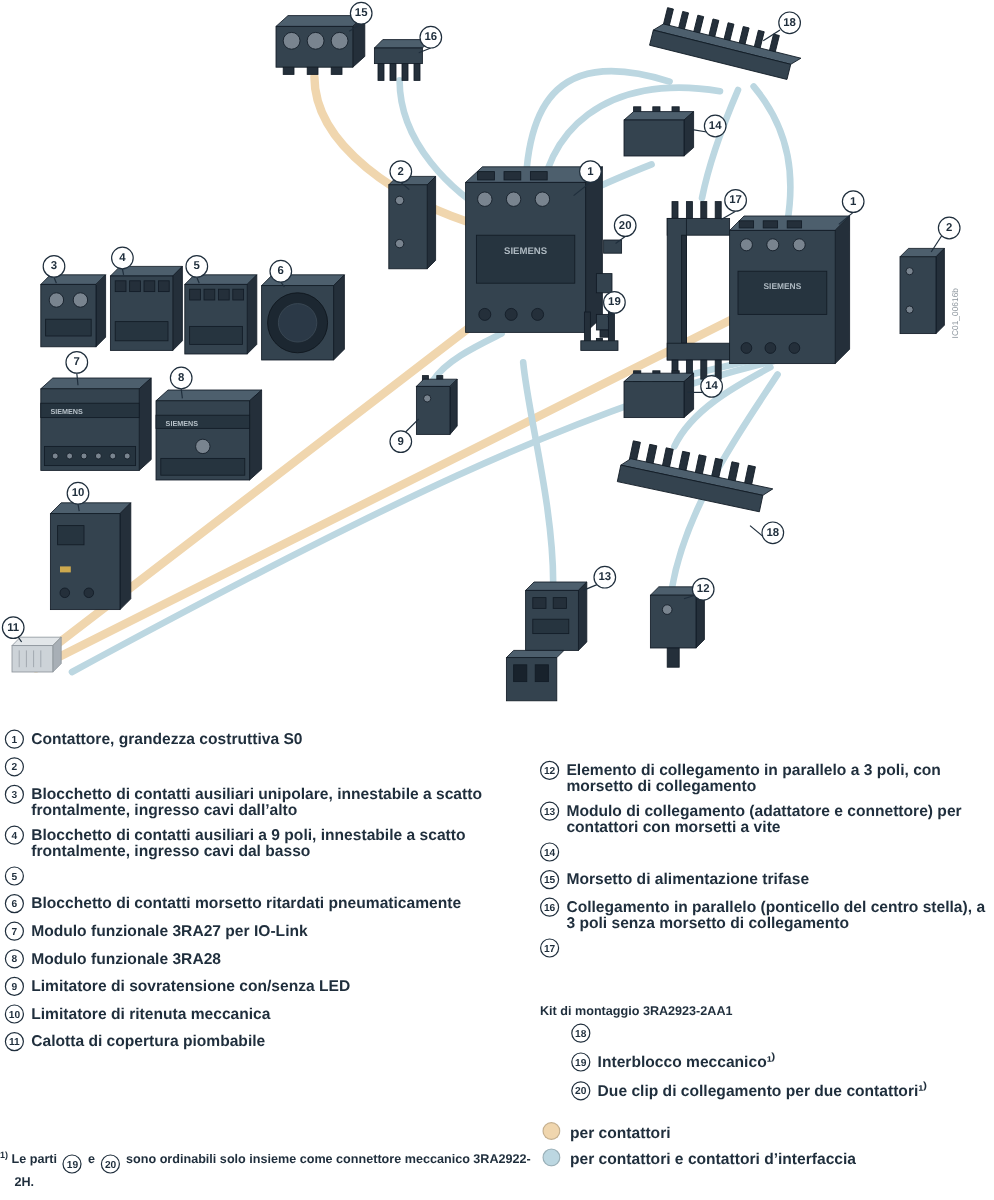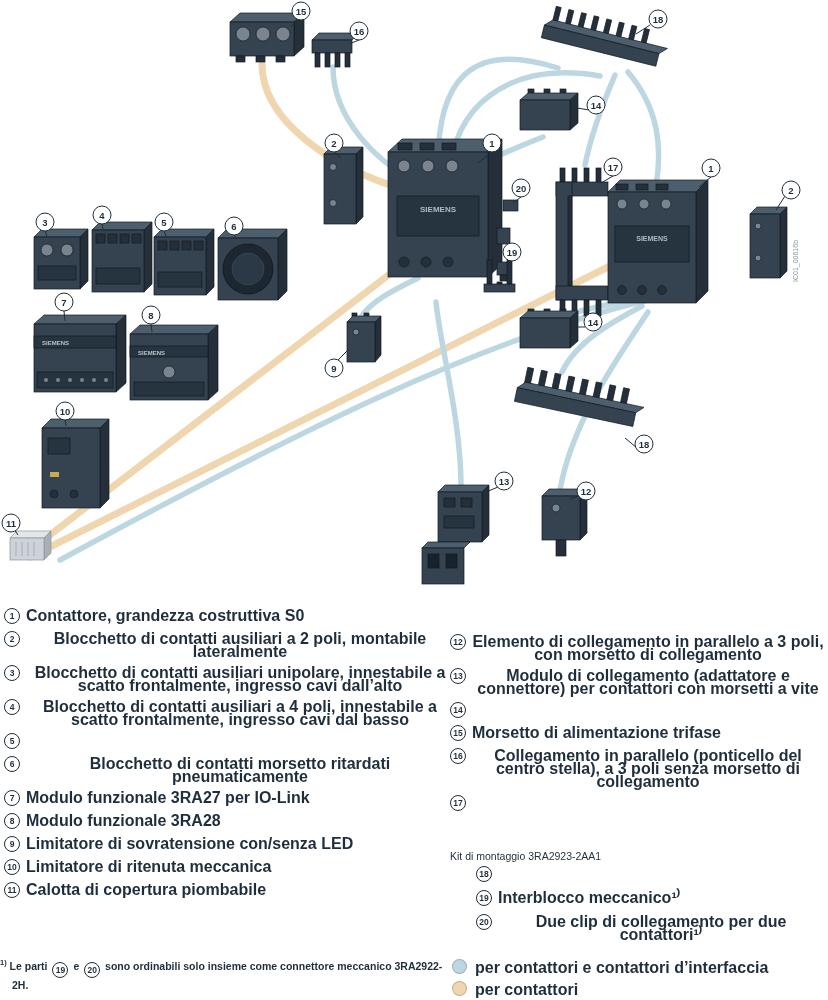--- a/index.html
+++ b/index.html
@@ -20,23 +20,23 @@
   .cD{fill:#26343f;}
   .scr{fill:#79848f;}
   .ldr{stroke:#1f2e3c;stroke-width:1;}
   
   .legend-left{position:absolute;left:4px;top:608px;width:450px;}
   .legend-right{position:absolute;left:450px;top:634px;width:374px;}
   .lrow{display:flex;align-items:flex-start;gap:6px;margin-bottom:7px;}
   .lball{flex:0 0 auto;width:14px;height:14px;border:1.3px solid #1f2e3c;border-radius:50%;
          background:#fff;font-size:8.5px;font-weight:700;line-height:1;
          display:flex;align-items:center;justify-content:center;margin-top:0;}
-  .ltxt{font-size:16px;font-weight:700;line-height:13px;color:#1f2e3c;padding-top:1px;text-align:center;}
+  .ltxt{font-size:13px;font-weight:700;line-height:13px;color:#1f2e3c;padding-top:1px;}
   .kit{margin-top:6px;}
-  .kit-title,.kit-sub{font-size:10.5px;font-weight:400;line-height:13px;margin-top:39px;}
+  .kit-title,.kit-sub{font-size:10.5px;font-weight:700;line-height:13px;margin-top:39px;}
   .kit-items{margin-top:3px;}
   .kit-items .lrow{padding-left:26px;margin-bottom:8px;}
   .color-key{margin-top:18px;padding-left:2px;}
   .drow{display:flex;align-items:center;gap:8px;margin-bottom:7px;}
   .dot{flex:0 0 auto;width:13px;height:13px;border-radius:50%;border:1px solid rgba(0,0,0,0.18);}
   
   .footnote{position:absolute;left:0;top:956px;width:440px;font-size:10.5px;font-weight:700;
             line-height:14px;color:#1f2e3c;padding-left:12px;text-indent:-12px;}
   .footnote sup{font-size:7.5px;}
   .fball{display:inline-flex;width:14px;height:14px;border:1.3px solid #1f2e3c;border-radius:50%;
@@ -391,29 +391,28 @@
       </div>
   </div>
 
   <div class="legend-left">
       <div class="lrow">
         <span class="lball">1</span>
         <span class="ltxt">Contattore, grandezza costruttiva S0</span>
       </div>
       <div class="lrow">
         <span class="lball">2</span>
-        <span class="ltxt">Blocchetto di contatti ausiliari a 2 poli, montabile lateralmente</span>
       </div>
       <div class="lrow">
         <span class="lball">3</span>
         <span class="ltxt">Blocchetto di contatti ausiliari unipolare, innestabile a scatto frontalmente, ingresso cavi dall’alto</span>
       </div>
       <div class="lrow">
         <span class="lball">4</span>
-        <span class="ltxt">Blocchetto di contatti ausiliari a 4 poli, innestabile a scatto frontalmente, ingresso cavi dal basso</span>
+        <span class="ltxt">Blocchetto di contatti ausiliari a 9 poli, innestabile a scatto frontalmente, ingresso cavi dal basso</span>
       </div>
       <div class="lrow">
         <span class="lball">5</span>
       </div>
       <div class="lrow">
         <span class="lball">6</span>
         <span class="ltxt">Blocchetto di contatti morsetto ritardati pneumaticamente</span>
       </div>
       <div class="lrow">
         <span class="lball">7</span>
@@ -473,26 +472,26 @@
             <span class="ltxt">Interblocco meccanico¹⁾</span>
           </div>
           <div class="lrow">
             <span class="lball">20</span>
             <span class="ltxt">Due clip di collegamento per due contattori¹⁾</span>
           </div>
         </div>
     </div>
     <div class="color-key">
         <div class="drow">
+          <span class="dot" style="background: rgb(240, 214, 174);"></span>
+          <span class="ltxt">per contattori</span>
+        </div>
+        <div class="drow">
           <span class="dot" style="background: rgb(188, 215, 225);"></span>
           <span class="ltxt">per contattori e contattori d’interfaccia</span>
-        </div>
-        <div class="drow">
-          <span class="dot" style="background: rgb(240, 214, 174);"></span>
-          <span class="ltxt">per contattori</span>
         </div>
       </div>
   </div>
 
   <div class="footnote">
     <sup>1)</sup>
     <span>Le parti</span>
     <span class="fball">19</span>
     <span>e</span>
     <span class="fball">20</span>

